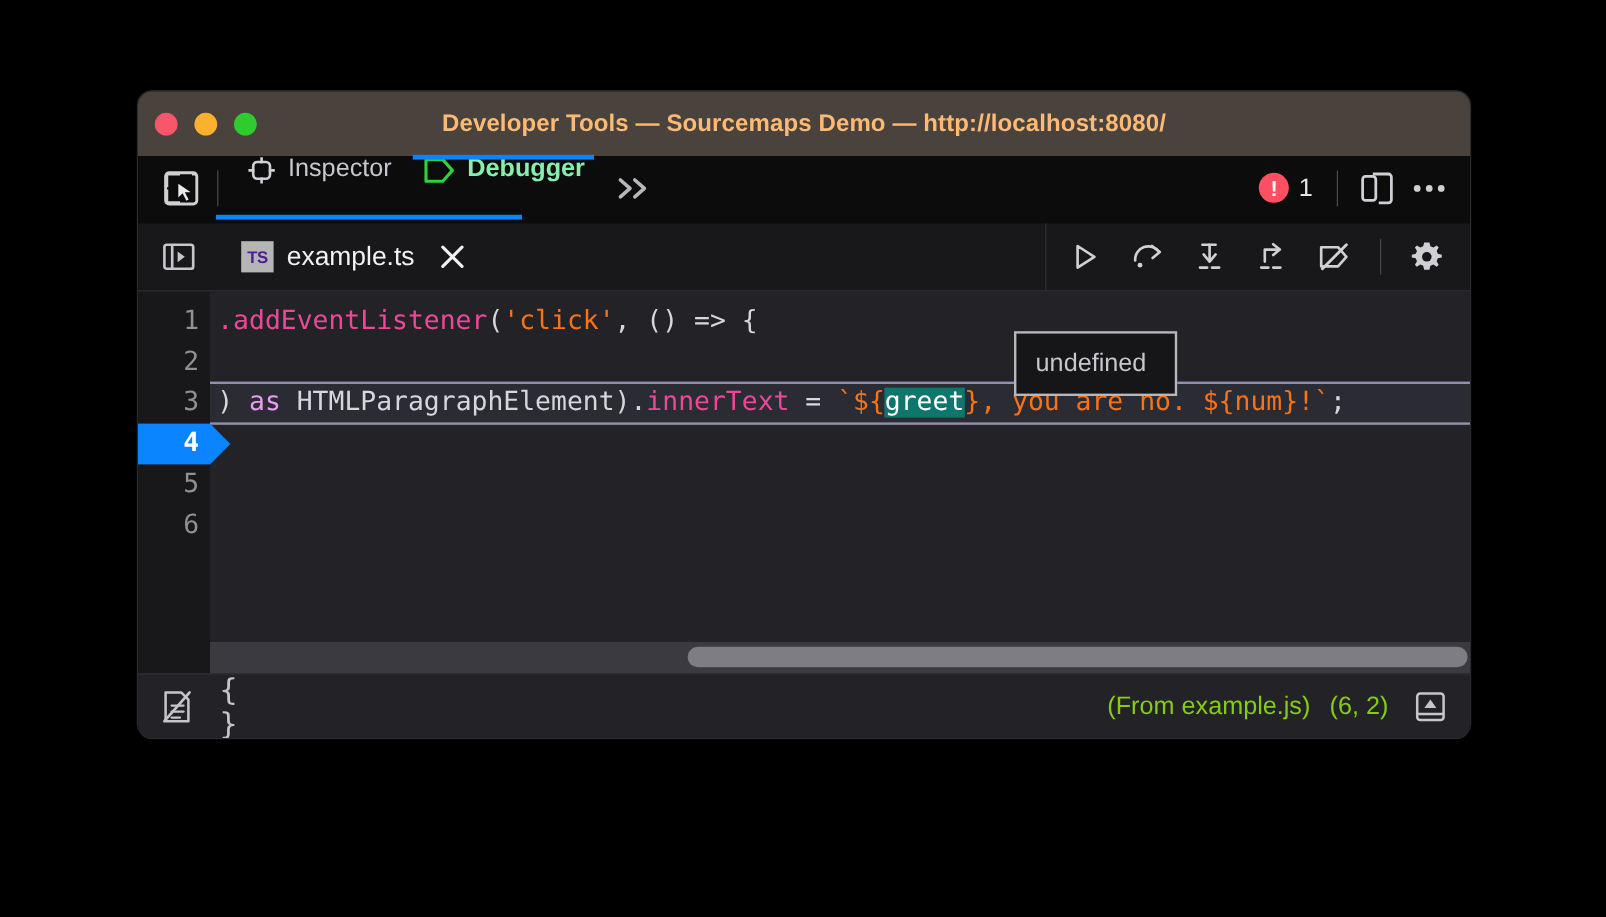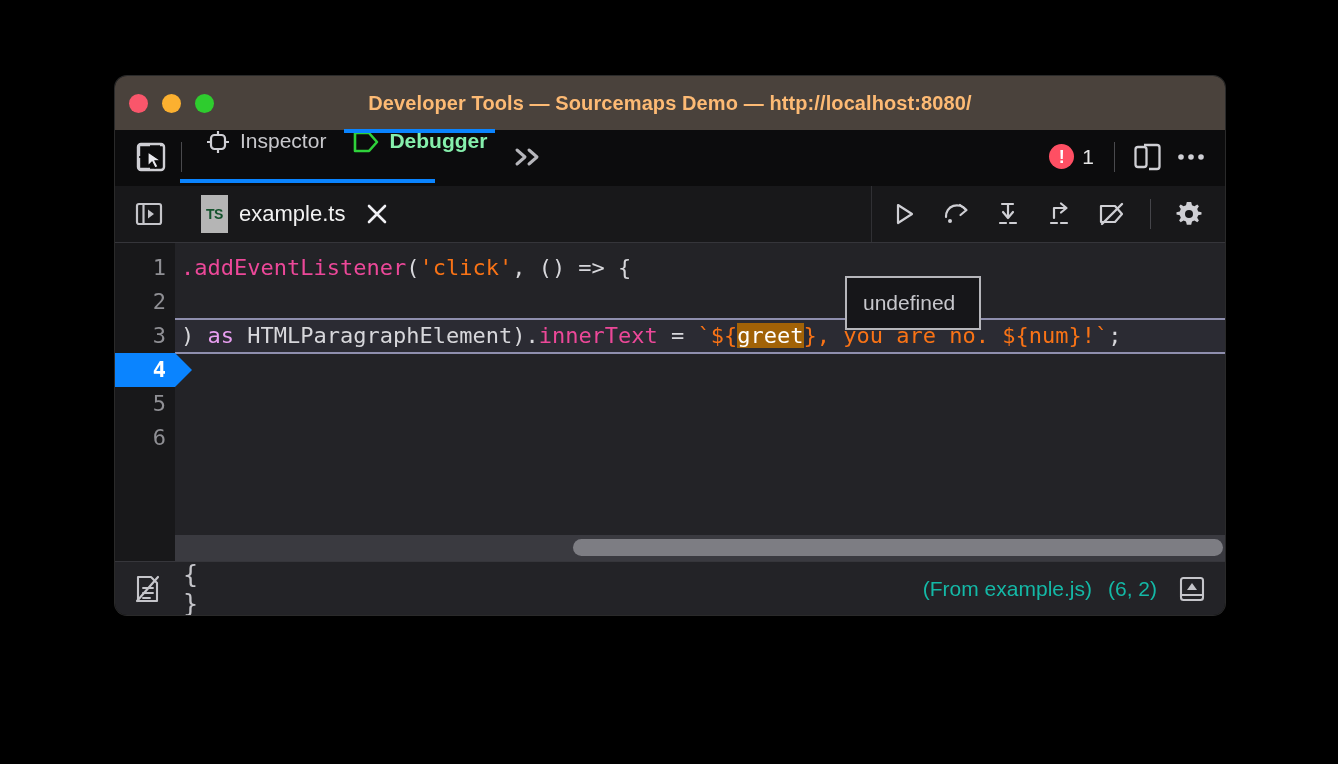--- a/index.html
+++ b/index.html
@@ -148,23 +148,23 @@
     width: 40px; height: 40px;
     display: flex; align-items: center; justify-content: center;
     cursor: pointer;
   }
   .file-tab {
     display: flex; align-items: center; gap: 11px;
     margin-left: 32px;
     cursor: pointer;
   }
   .ts-badge {
-    width: 27px; height: 38px;
+    width: 27px; height: 26px;
     background: #b5b5b5;
-    color: #14532d;
+    color: #4c1d95;
     font-size: 14px;
     font-weight: bold;
     display: flex; align-items: center; justify-content: center;
     letter-spacing: -0.5px;
   }
   .file-name { font-size: 22px; color: #f2f2f2; }
   .close-x {
     margin-left: 8px;
     width: 26px; height: 26px;
     display: flex; align-items: center; justify-content: center;
@@ -243,21 +243,21 @@
     border-bottom: 2px solid #8f8fae;
     height: 36px;
     line-height: 32px;
     margin-top: -1px;
   }
   .tok-green   { color: #ec4899; }
   .tok-blue    { color: #f97316; }
   .tok-purple  { color: #e79ef0; }
   .tok-plain   { color: #d7d7db; }
   .hl-sel {
-    background: #a16207;
+    background: #0f766e;
     color: #ffffff;
   }
 
   
   .tooltip {
     position: absolute;
     left: 670px; top: 33px;
     min-width: 136px;
     padding: 13px 16px;
     background: #161619;
@@ -298,21 +298,21 @@
     gap: 16px;
   }
   .sb-icon {
     width: 38px; height: 38px;
     display: flex; align-items: center; justify-content: center;
     cursor: pointer;
   }
   .sb-spacer { flex: 1; }
   .sb-text {
     font-size: 21px;
-    color: #14b8a6;
+    color: #84cc16;
     white-space: nowrap;
   }
 </style>
 </head>
 <body>
 
 <div id="stage">
   <div id="window">
 
     <div class="titlebar">

